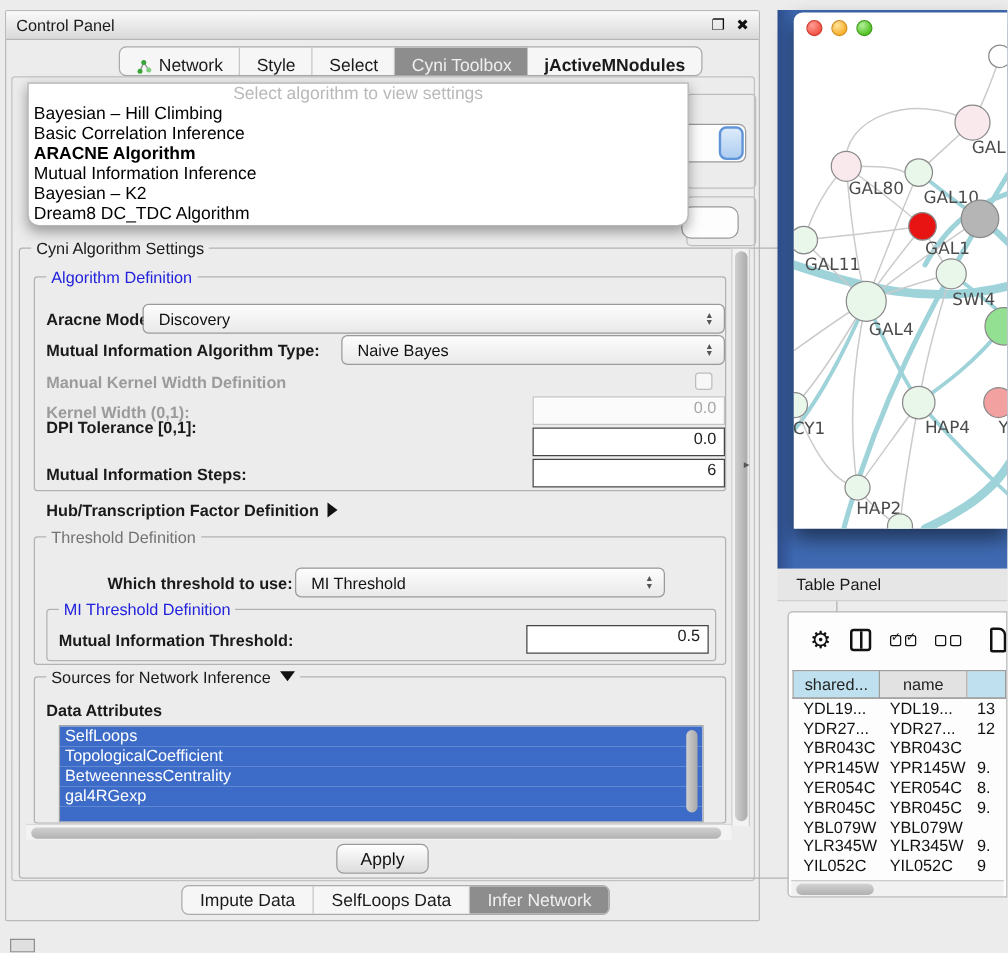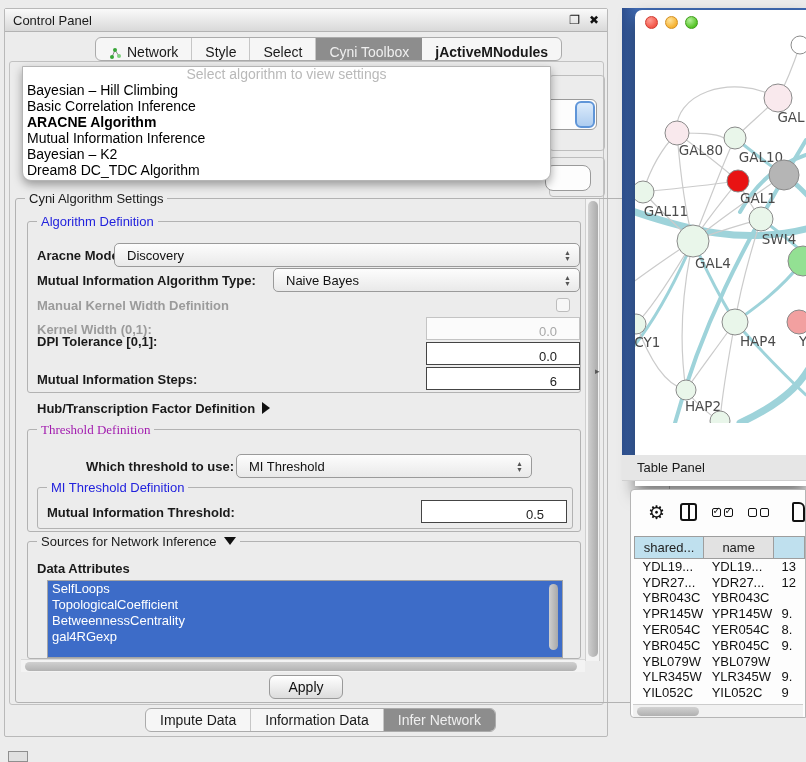--- a/index.html
+++ b/index.html
@@ -47,35 +47,35 @@
     box-shadow:0 4px 10px rgba(0,0,0,.35); z-index:50; overflow:hidden; }
   .popup-placeholder { text-align:center; color:#b9b9b9; font-size:14px; height:15px; line-height:15px; }
   .popup-item { font-size:14px; height:16px; line-height:16px; padding-left:4px; color:#000; white-space:nowrap; }
   .popup-item.bold { font-weight:bold; }
 
   
   .group { position:absolute; border:1px solid #b2b2b2; border-radius:3px; }
   .group-legend { position:absolute; top:-8px; left:9px; background:#ececec; padding:0 4px;
     font-size:13px; white-space:nowrap; }
   .legend-blue { color:#2222dd; }
-  .legend-green { color:#a21caf;font-family:Liberation Serif, serif; }
+  .legend-green { color:#737373; }
   .legend-plain { color:#1a1a1a; }
 
   .lbl { position:absolute; font-weight:bold; color:#1a1a1a; white-space:nowrap; }
   .lbl.disabled { color:#9b9b9b; }
 
   .combo { position:absolute; border:1px solid #9a9a9a; border-radius:5px;
     background:linear-gradient(#fdfdfd,#e9e9e9); display:flex; align-items:center;
     font-size:13px; padding-left:12px; color:#111; }
   .combo .spinner { margin-left:auto; margin-right:8px; display:flex; flex-direction:column;
     gap:1px; align-items:center; color:#555; }
   .combo .spinner i { font-style:normal; font-size:7px; line-height:5px; }
 
   .field { position:absolute; background:#fff; border:1px solid #9a9a9a;
-    display:flex; align-items:flex-end; justify-content:flex-end; padding-right:22px; font-size:13px; }
+    display:flex; align-items:flex-start; justify-content:flex-end; padding-right:6px; font-size:13px; }
   .field.disabled { border-color:#c4c4c4; background:#fbfbfb; color:#a8a8a8; }
   .field.dark { border-color:#444; }
 
   .checkbox { position:absolute; width:14px; height:14px; border:1px solid #bdbdbd;
     border-radius:3px; background:#f7f7f7; }
 
   .tri-right { display:inline-block; width:0; height:0; border-left:8px solid #111;
     border-top:6px solid transparent; border-bottom:6px solid transparent; vertical-align:-1px; }
   .tri-down { display:inline-block; width:0; height:0; border-top:8px solid #111;
     border-left:6px solid transparent; border-right:6px solid transparent; vertical-align:1px; }
@@ -101,21 +101,21 @@
   .btab { display:flex; align-items:center; padding:0 14px; font-size:14px; color:#1a1a1a;
     border-right:1px solid #c6c6c6; }
   .btab:last-child { border-right:none; }
   .btab.active { background:#8d8d8d; color:#efefef; }
 
   .splitter-arrow { left:595px; top:366px; font-size:9px; color:#555; }
 
   
   .desktop { left:622px; top:8px; width:184px; height:447px;
     background:linear-gradient(90deg,#2e4f8e,#3f6ab2 14px,#3f6ab2); }
-  .net-window { position:absolute; left:13px; top:2px; width:171px; height:476px;
+  .net-window { position:absolute; left:13px; top:2px; width:171px; height:413px;
     background:#fff; border-radius:7px 0 0 0; box-shadow:0 8px 16px rgba(0,0,0,.5); overflow:hidden; }
   .traffic { position:absolute; top:6px; left:10px; display:flex; gap:7px; }
   .light { width:13px; height:13px; border-radius:50%; }
   .light.red { background:radial-gradient(circle at 35% 30%, #ff9d94,#f25648 70%); border:1px solid #ce3a30; }
   .light.yellow { background:radial-gradient(circle at 35% 30%, #ffe39a,#f6b231 70%); border:1px solid #d28f22; }
   .light.green { background:radial-gradient(circle at 35% 30%, #b4f09a,#55c426 70%); border:1px solid #3f9c1c; }
   .net-svg { position:absolute; left:0; top:0; width:171px; height:413px; }
 
   
   .table-panel-title { left:622px; top:455px; width:184px; height:26px; background:#e6e6e6;
@@ -290,21 +290,21 @@
     <div class="vscroll-thumb" style="left:2px; top:2px; width:10px; height:456px;"></div>
   </div>
   <div class="hscroll-track" style="left:16px; top:650px; width:564px; height:13px;">
     <div class="hscroll-thumb" style="left:4px; top:2px; width:552px; height:9px;"></div>
   </div>
 
   <div class="apply-btn">Apply</div>
 
   <div class="bottom-tabbar" id="bottom-tabs">
       <div class="btab">Impute Data</div>
-      <div class="btab">Information Data</div>
+      <div class="btab">SelfLoops Data</div>
       <div class="btab active">Infer Network</div>
     </div>
 </div>
 
 <span class="abs splitter-arrow">▸</span>
 
 <div class="abs desktop">
   <div class="net-window">
     <svg class="net-svg" viewBox="635 10 171 413" id="net-svg">
         <path d="M 615,205 C 690,232 745,245 810,228" fill="none" stroke="#9ed3da" stroke-width="7" stroke-linecap="round"></path>

